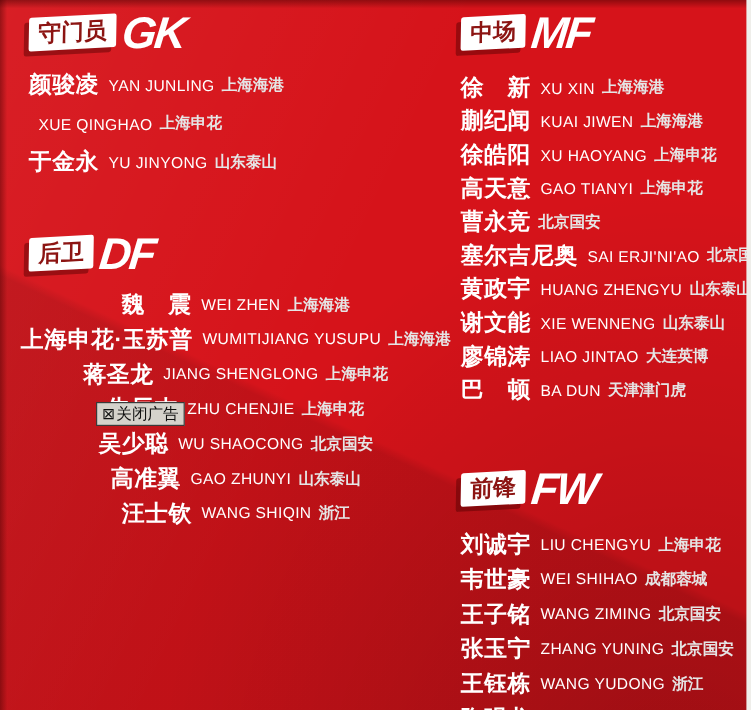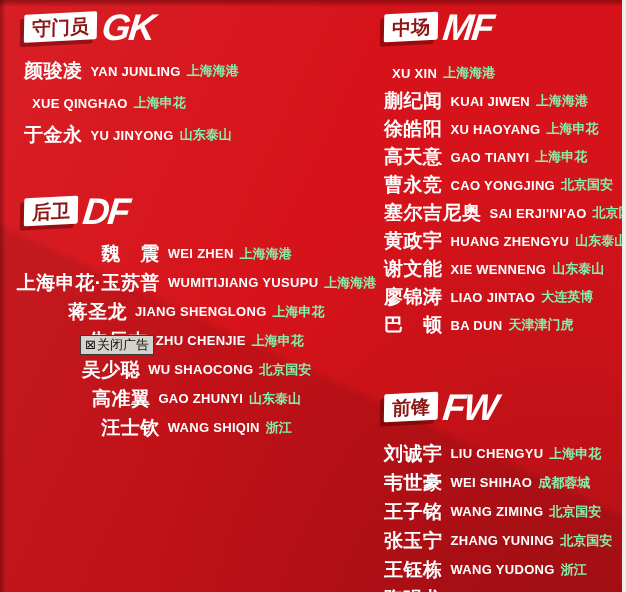--- a/index.html
+++ b/index.html
@@ -42,22 +42,22 @@
   .sec-gk .rows{margin-top:9px;}
   .sec-df .rows{margin-top:9px;}
   .sec-mf .rows{margin-top:13px;}
   .sec-fw .rows{margin-top:13px;}
   .player-row{display:flex;align-items:center;white-space:nowrap;}
   .sec-gk .player-row{height:32px;}
   .sec-df .player-row{height:29px;justify-content:center;}
   .sec-mf .player-row{height:28px;}
   .sec-fw .player-row{height:29px;align-items:center;}
   .p-name{color:#fff;font-weight:bold;font-size:19px;letter-spacing:.5px;}
-  .p-pinyin{color:#fff;font-weight:bold;font-size:13px;margin-left:8px;letter-spacing:.3px;}
-  .p-club{color:#86efac;font-weight:bold;font-size:13px;margin-left:6px;}
+  .p-pinyin{color:#fff;font-weight:normal;font-size:13px;margin-left:8px;letter-spacing:.3px;}
+  .p-club{color:#e5e5e5;font-weight:bold;font-size:13px;margin-left:6px;}
   .close-ad{
     position:absolute;left:80px;top:335px;z-index:10;
     display:flex;align-items:center;
     height:18px;padding:0 4px;
     background:#d5d2cb;border:1px solid #3a3a3a;
     color:#111;font-size:13px;line-height:18px;
     cursor:pointer;
   }
   .close-ad .x-icon{font-size:13px;margin-right:1px;}
 </style>
@@ -133,41 +133,41 @@
   </div>
 </section>
 
 <section class="roster-section sec-mf">
   <div class="sec-header">
     <span class="zh-box">中场</span>
     <span class="en-letters">MF</span>
   </div>
   <div class="rows">
     <div class="player-row">
+      <span class="p-name">徐　新</span>
       <span class="p-pinyin">XU XIN</span>
       <span class="p-club">上海海港</span>
     </div>
     <div class="player-row">
       <span class="p-name">蒯纪闻</span>
       <span class="p-pinyin">KUAI JIWEN</span>
       <span class="p-club">上海海港</span>
     </div>
     <div class="player-row">
       <span class="p-name">徐皓阳</span>
       <span class="p-pinyin">XU HAOYANG</span>
       <span class="p-club">上海申花</span>
     </div>
     <div class="player-row">
       <span class="p-name">高天意</span>
       <span class="p-pinyin">GAO TIANYI</span>
       <span class="p-club">上海申花</span>
     </div>
     <div class="player-row">
       <span class="p-name">曹永竞</span>
-      <span class="p-pinyin">CAO YONGJING</span>
       <span class="p-club">北京国安</span>
     </div>
     <div class="player-row">
       <span class="p-name">塞尔吉尼奥</span>
       <span class="p-pinyin">SAI ERJI'NI'AO</span>
       <span class="p-club">北京国安</span>
     </div>
     <div class="player-row">
       <span class="p-name">黄政宇</span>
       <span class="p-pinyin">HUANG ZHENGYU</span>

